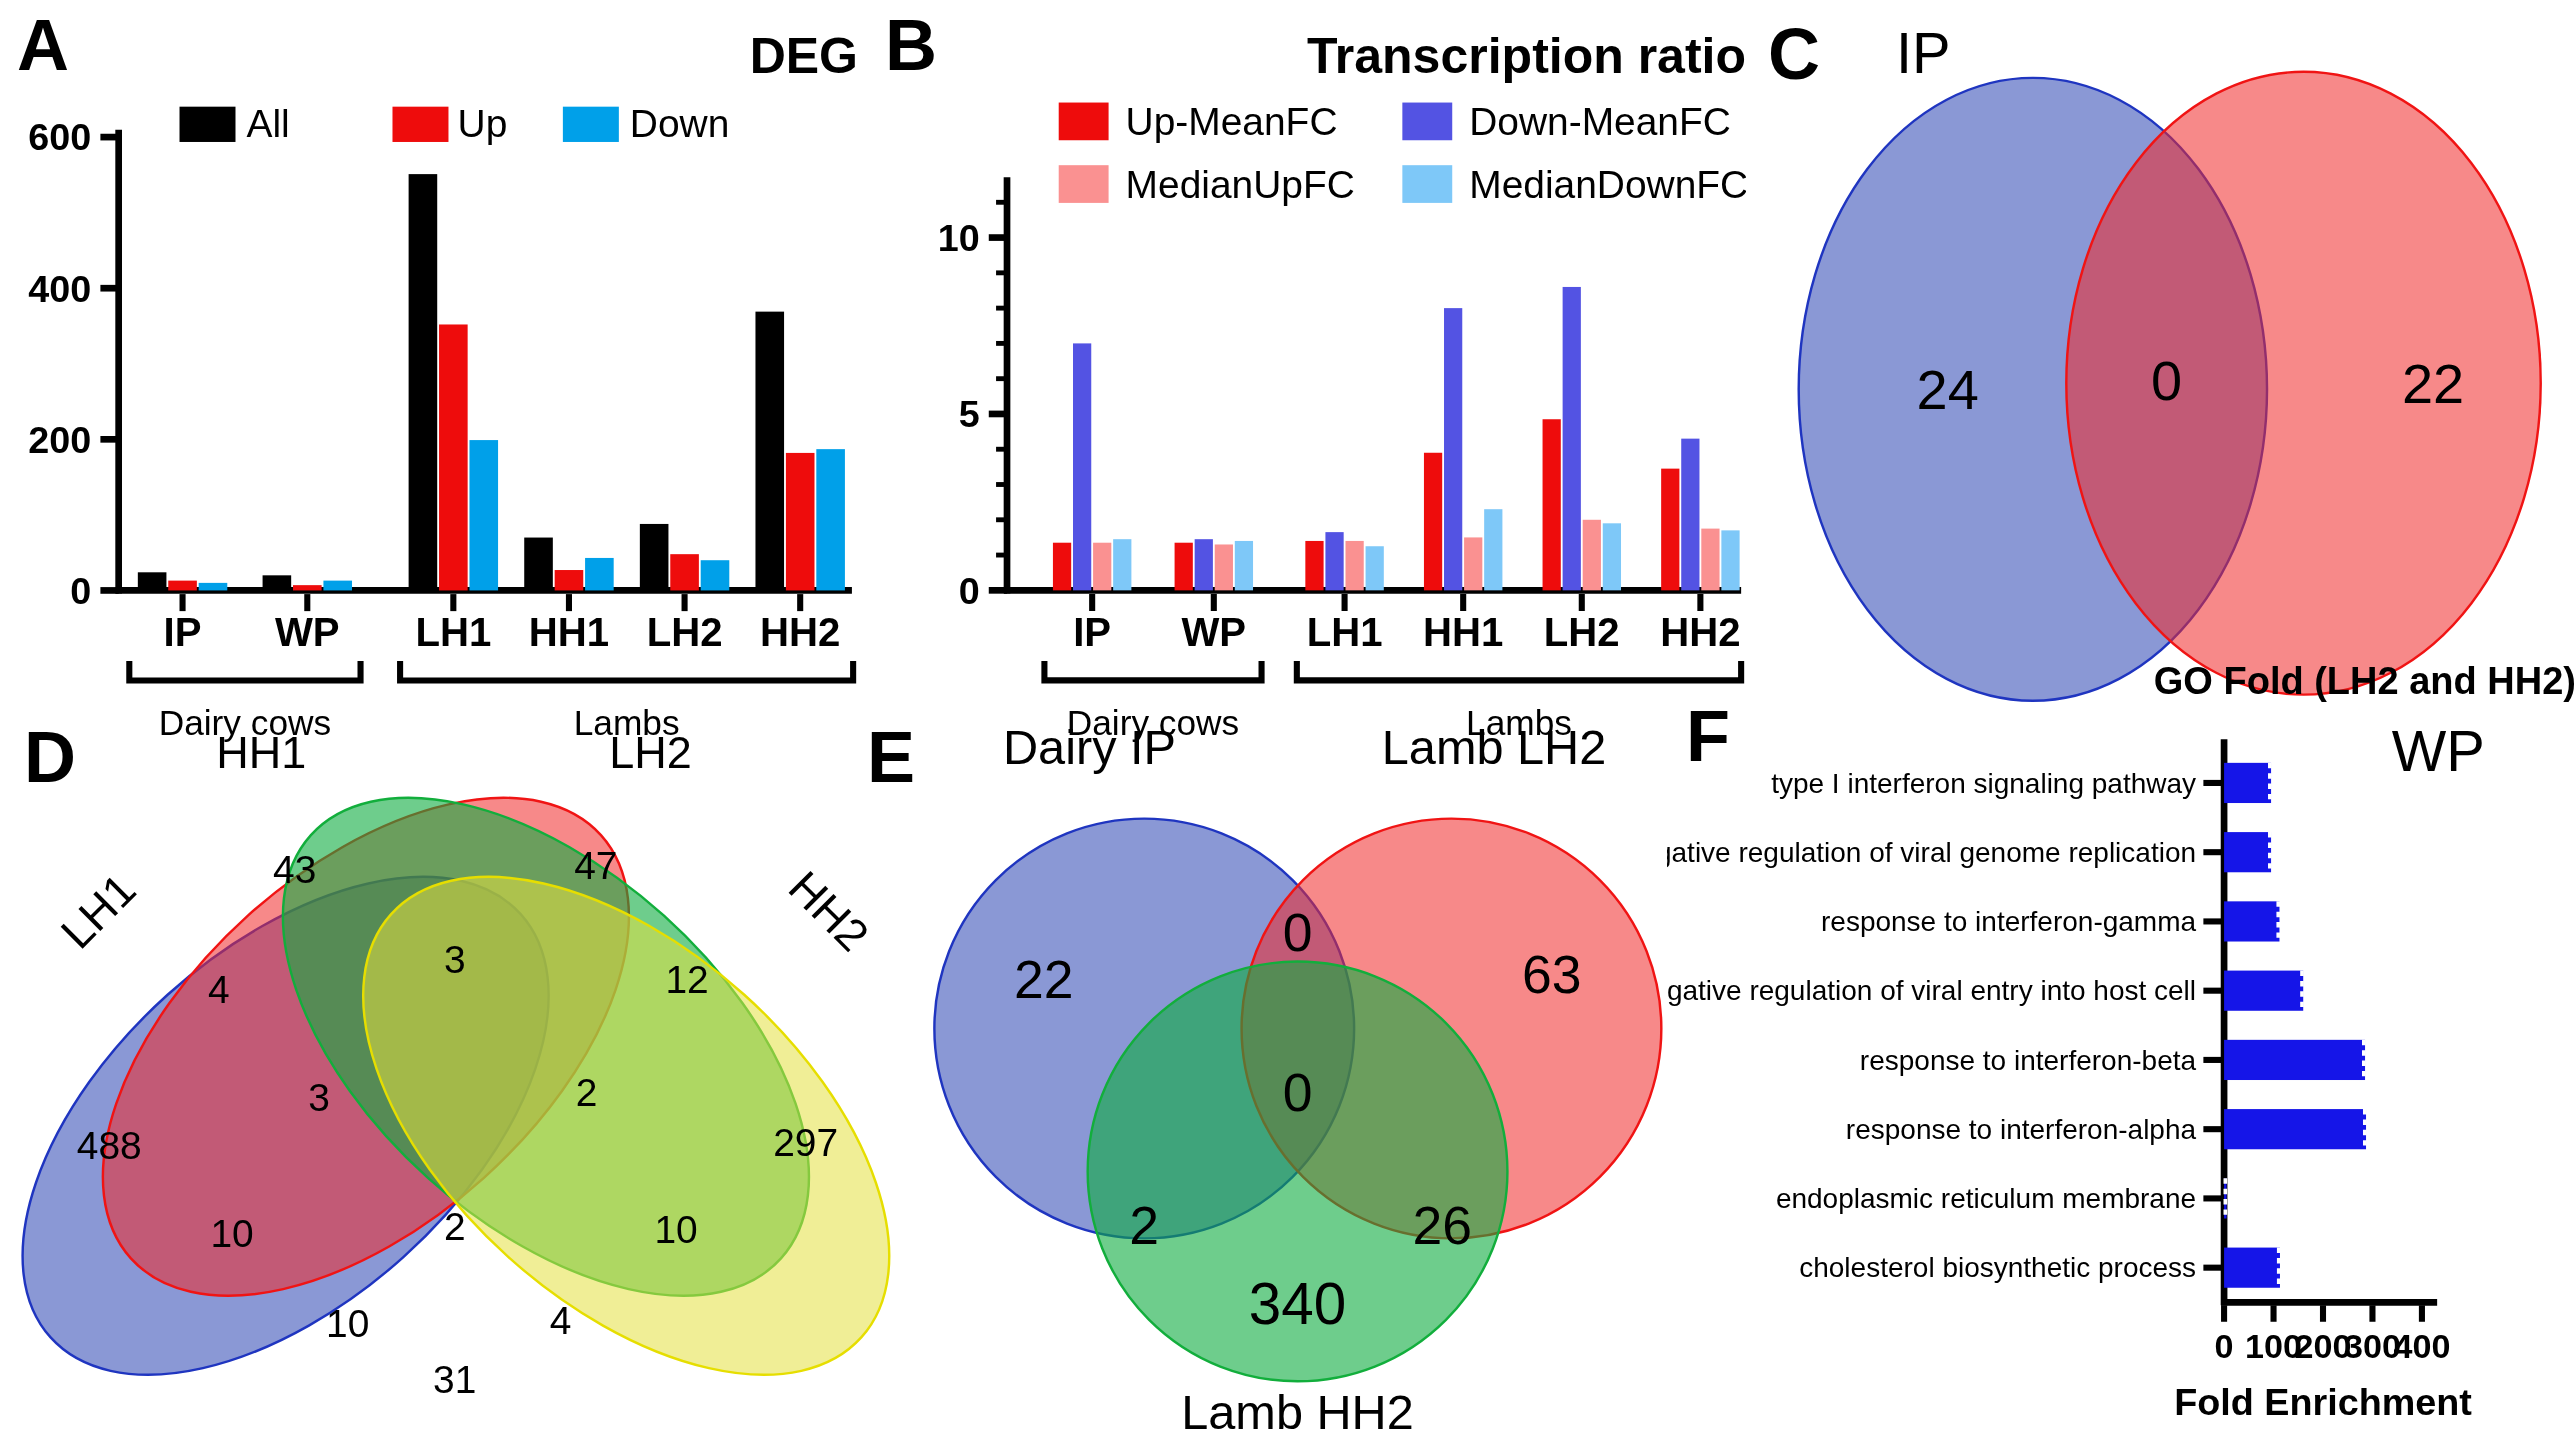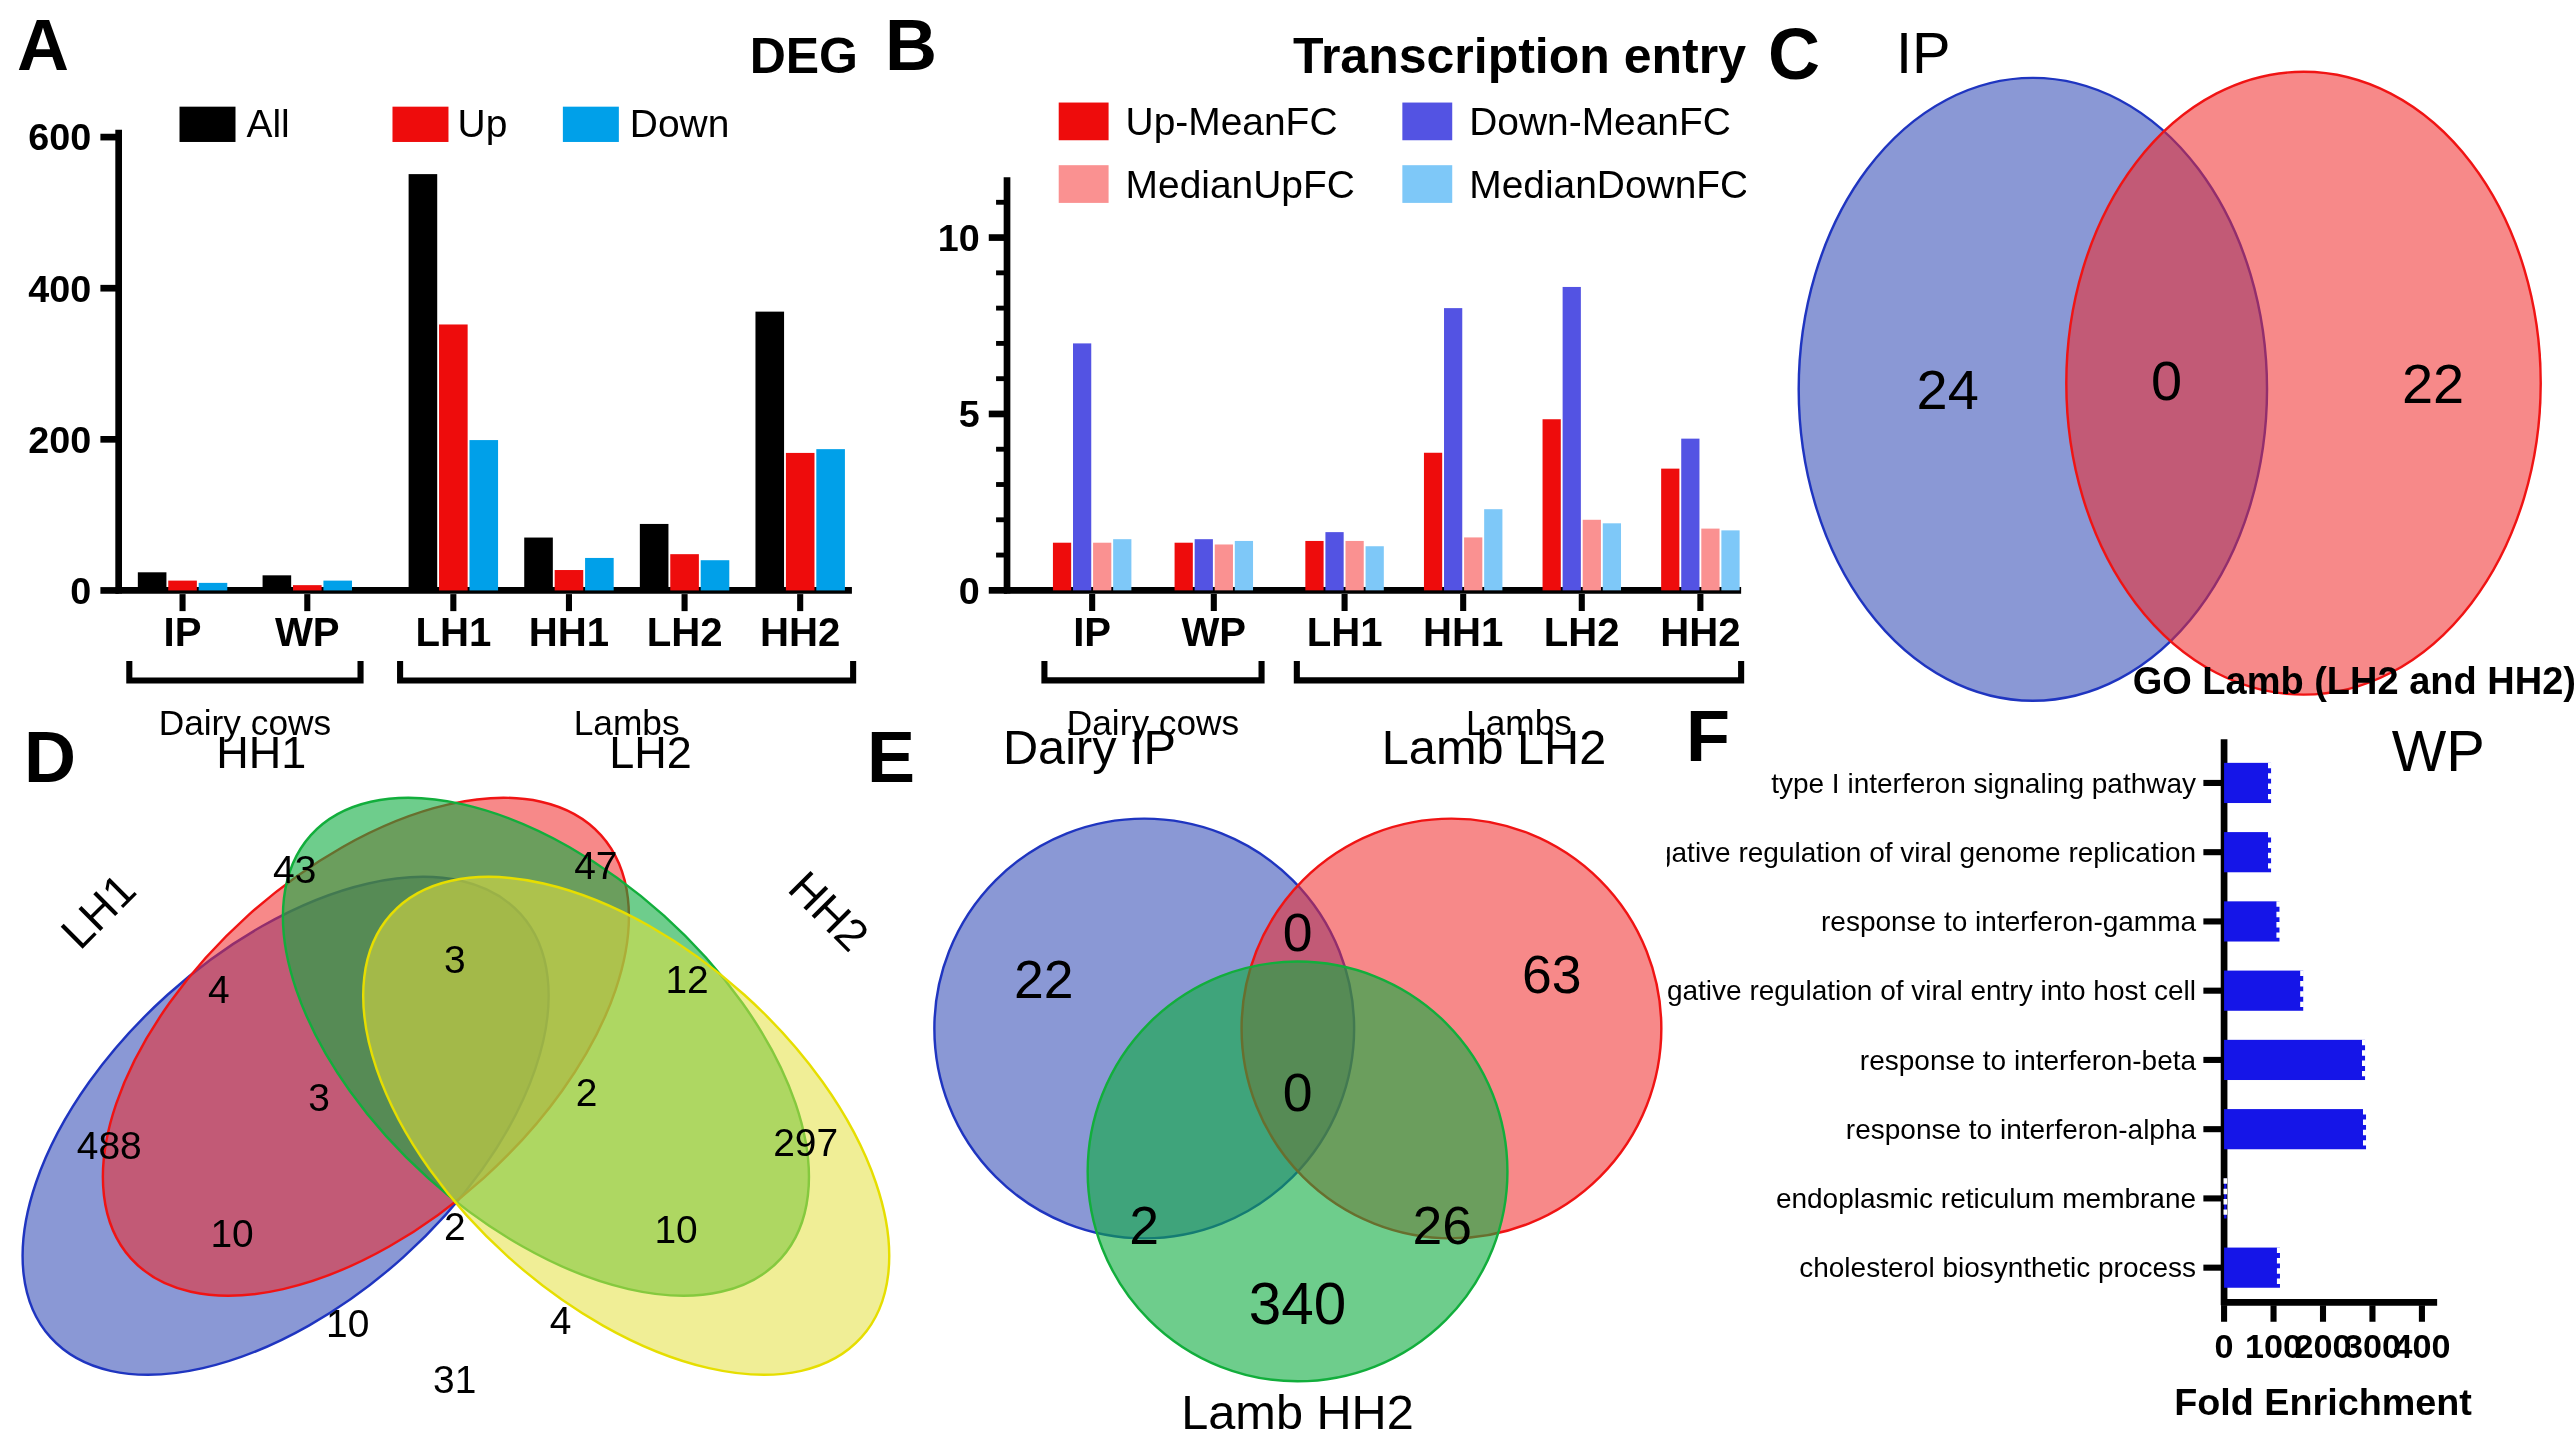--- a/index.html
+++ b/index.html
@@ -15,22 +15,22 @@
 <body>
 
 <div class="letter" style="left:17px;top:9px">A</div>
 <div class="letter" style="left:885px;top:9px">B</div>
 <div class="letter" style="left:1768px;top:18px">C</div>
 <div class="letter" style="left:24px;top:721px">D</div>
 <div class="letter" style="left:867px;top:721px">E</div>
 <div class="letter" style="left:1686px;top:700px">F</div>
 
 <div class="ptitle" style="left:0;top:27px;width:858px;font-size:50px">DEG</div>
-<div class="ptitle" style="left:858px;top:27px;width:888px;font-size:50px">Transcription entry</div>
-<div class="ptitle" style="left:2093px;top:660px;width:483px;font-size:38px">GO Lamb (LH2 and HH2)</div>
+<div class="ptitle" style="left:858px;top:27px;width:888px;font-size:50px">Transcription ratio</div>
+<div class="ptitle" style="left:2093px;top:660px;width:483px;font-size:38px">GO Fold (LH2 and HH2)</div>
 
 <div class="panel" id="panelA" style="left:0;top:0;width:858px;height:761px">
     <svg width="858" height="761" viewBox="0 0 1410 1250">
       <rect x="295" y="175" width="92" height="58" fill="#000000"></rect>
       <text x="405" y="225" font-size="64">All</text>
       <rect x="645" y="175" width="92" height="58" fill="#EE0C0C"></rect>
       <text x="752" y="225" font-size="64">Up</text>
       <rect x="925" y="175" width="92" height="58" fill="#00A0E9"></rect>
       <text x="1035" y="225" font-size="64">Down</text>
       <line x1="195" y1="213" x2="195" y2="975" stroke="#000" stroke-width="11"></line>

